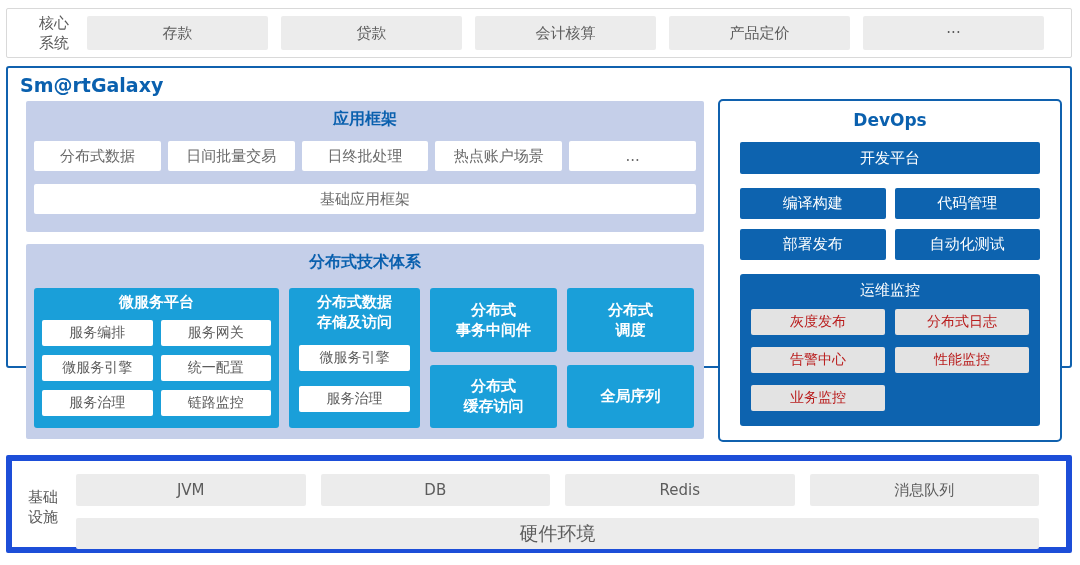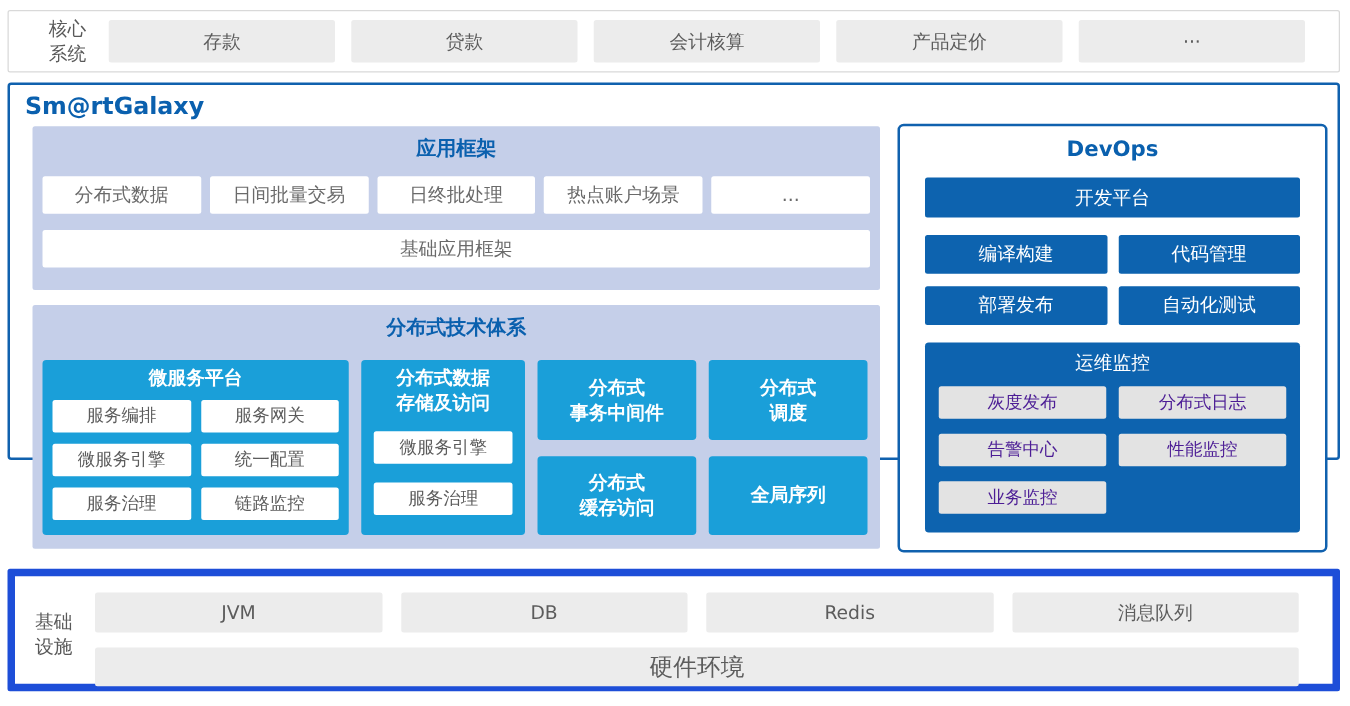--- a/index.html
+++ b/index.html
@@ -59,21 +59,21 @@
   .dark-box { background:#0d63af; border-radius:2px; color:#fff; display:flex;
     align-items:center; justify-content:center; font-size:15px; }
   .dev-platform { margin-top:12px; height:32px; }
   .tools-grid { display:grid; grid-template-columns:1fr 1fr; gap:10px 9px; margin-top:14px; }
   .tools-grid .dark-box { height:31px; }
   .ops-monitor { margin-top:14px; height:152px; background:#0d63af; border-radius:3px;
     padding:0 11px; }
   .ops-title { text-align:center; color:#fff; font-size:15px; padding-top:7px; }
   .ops-grid { display:grid; grid-template-columns:1fr 1fr; gap:12px 10px; margin-top:9px; }
   .gray-chip { height:26px; background:#e3e3e3; border-radius:2px; display:flex;
-    align-items:center; justify-content:center; font-size:14px; color:#4c1d95; }
+    align-items:center; justify-content:center; font-size:14px; color:#b91c1c; }
 
   
   .infra { position:absolute; left:6px; top:455px; width:1066px; height:98px;
     background:#fff; border:6px solid #1d4ed8; border-radius:2px; }
   .infra .side-label { position:absolute; left:0; top:26px; }
   .infra-row1 { display:flex; gap:15px; margin:13px 27px 0 64px; }
   .infra-item { flex:1; height:32px; background:#ececec; border-radius:2px;
     display:flex; align-items:center; justify-content:center; font-size:15px; color:#5c5c5c; }
   .infra-row2 { margin:12px 27px 0 64px; height:31px; background:#ececec; border-radius:2px;
     display:flex; align-items:center; justify-content:center; font-size:19px; color:#5c5c5c; }

